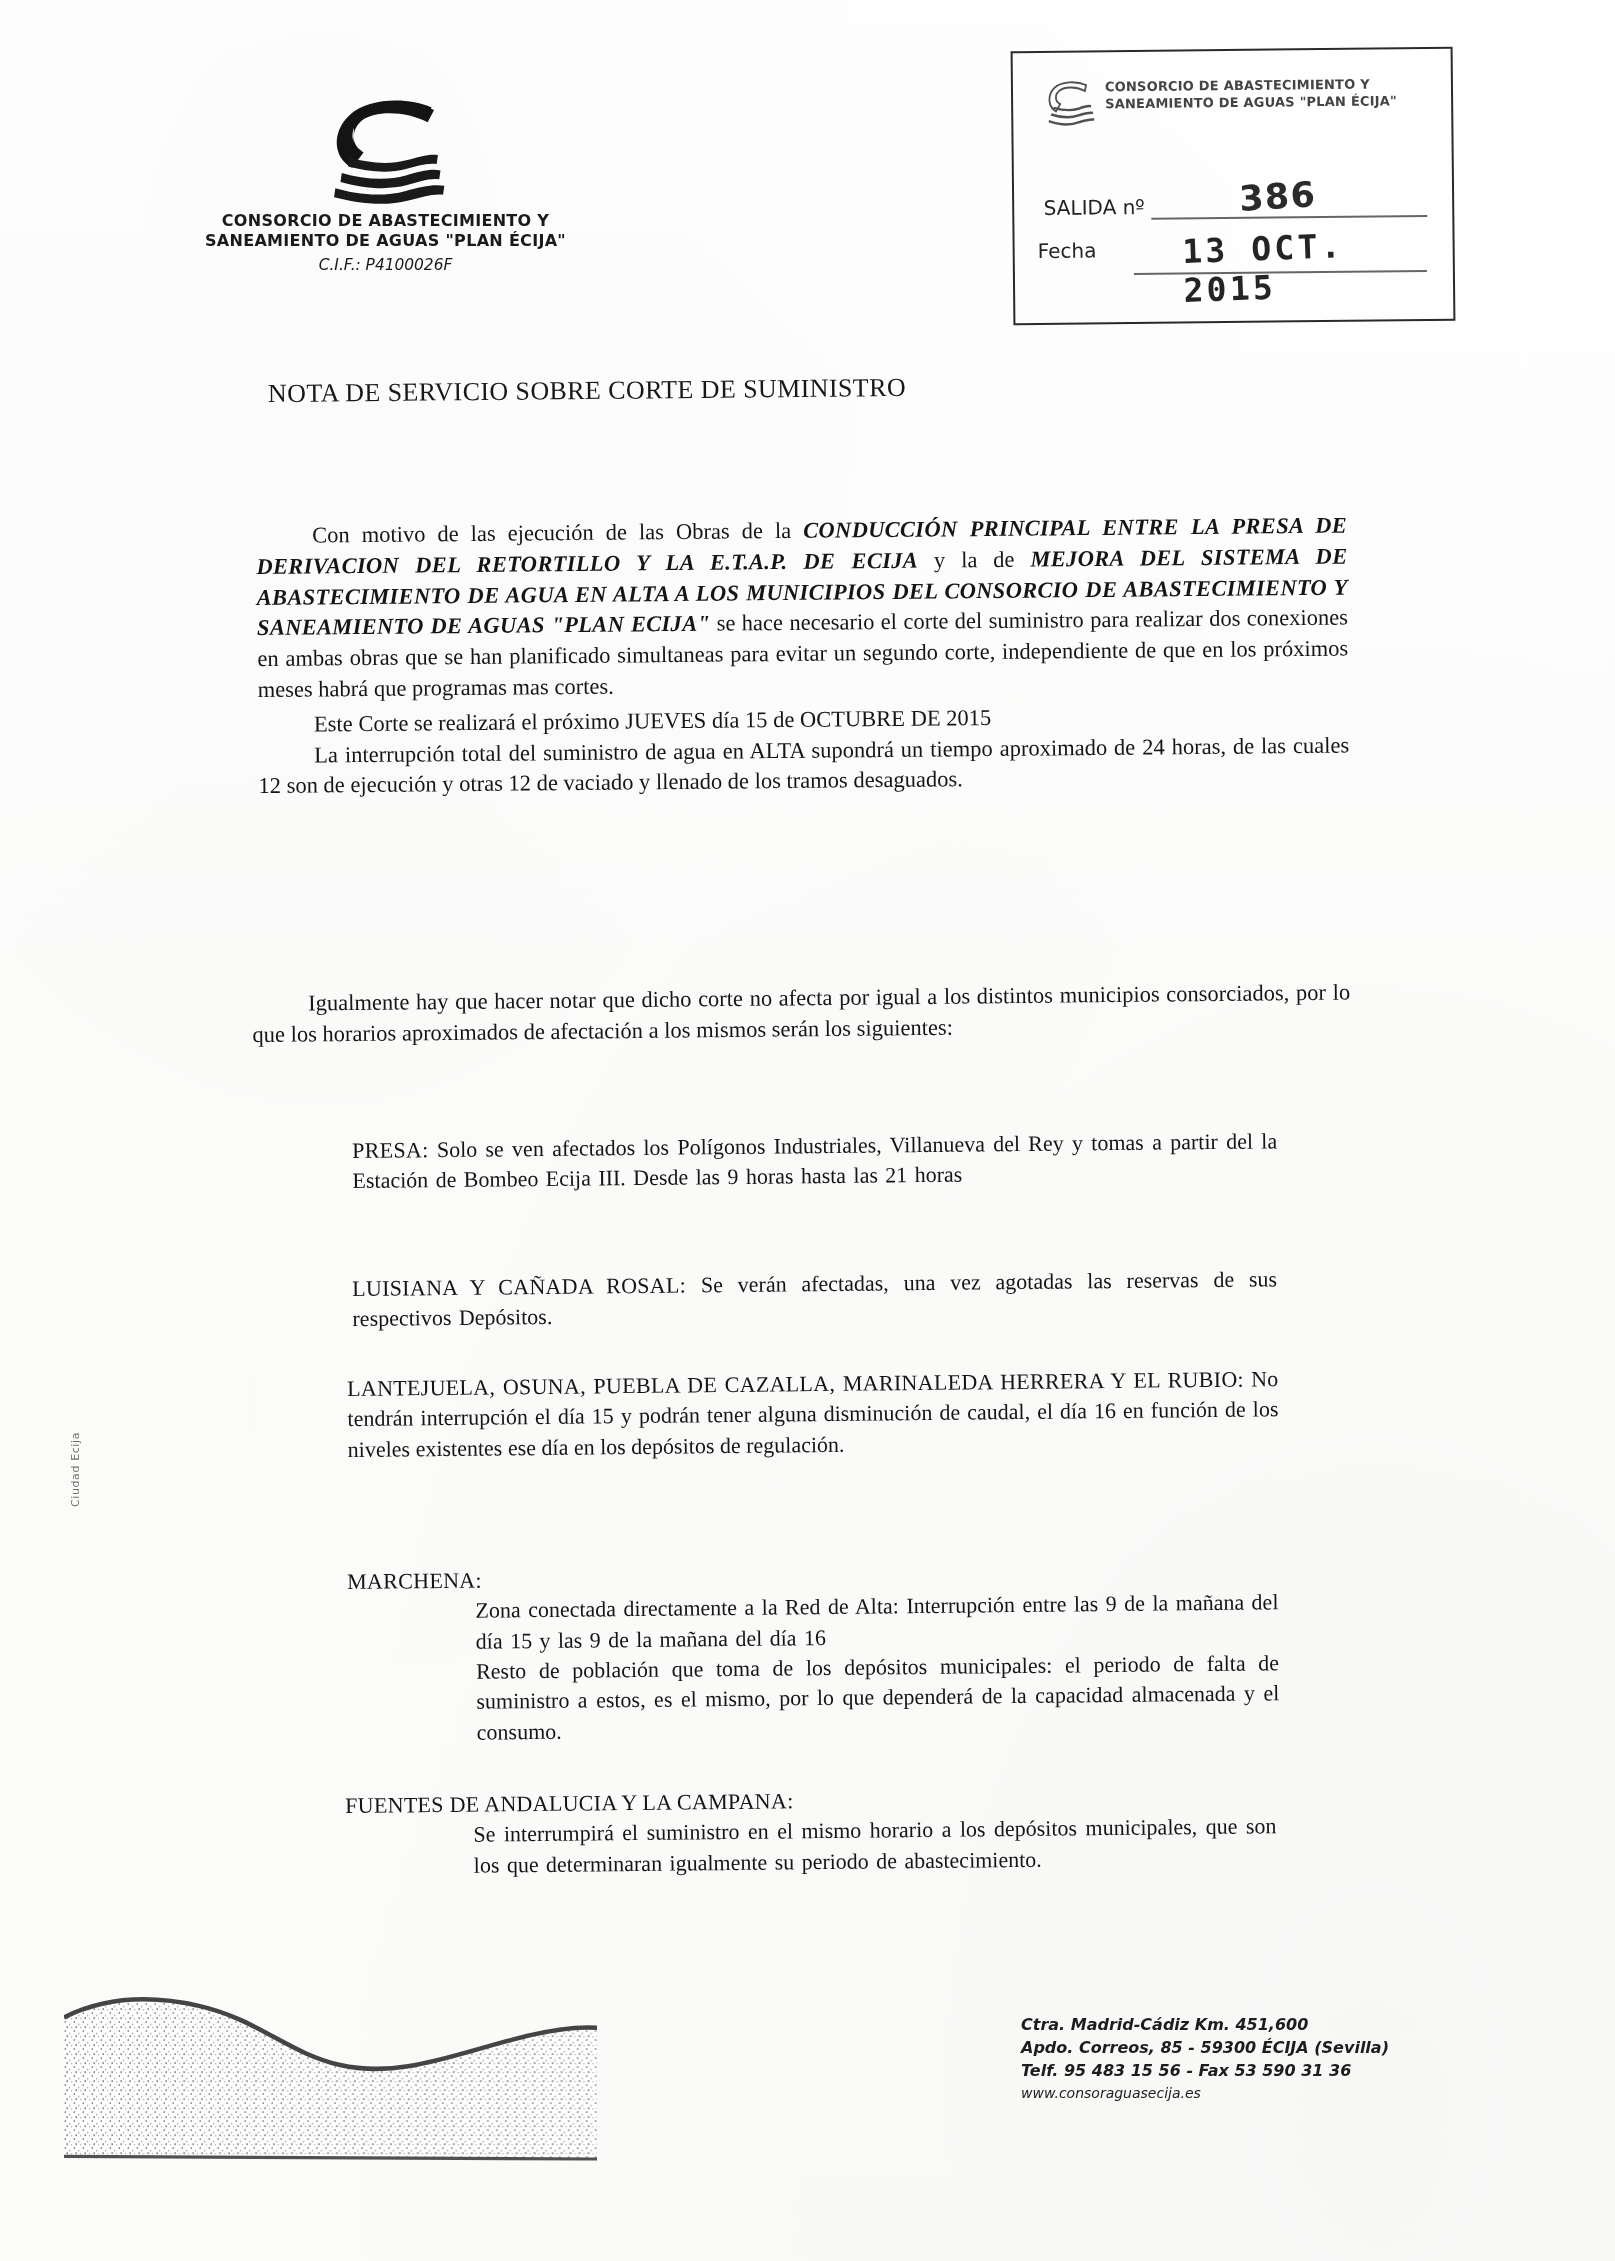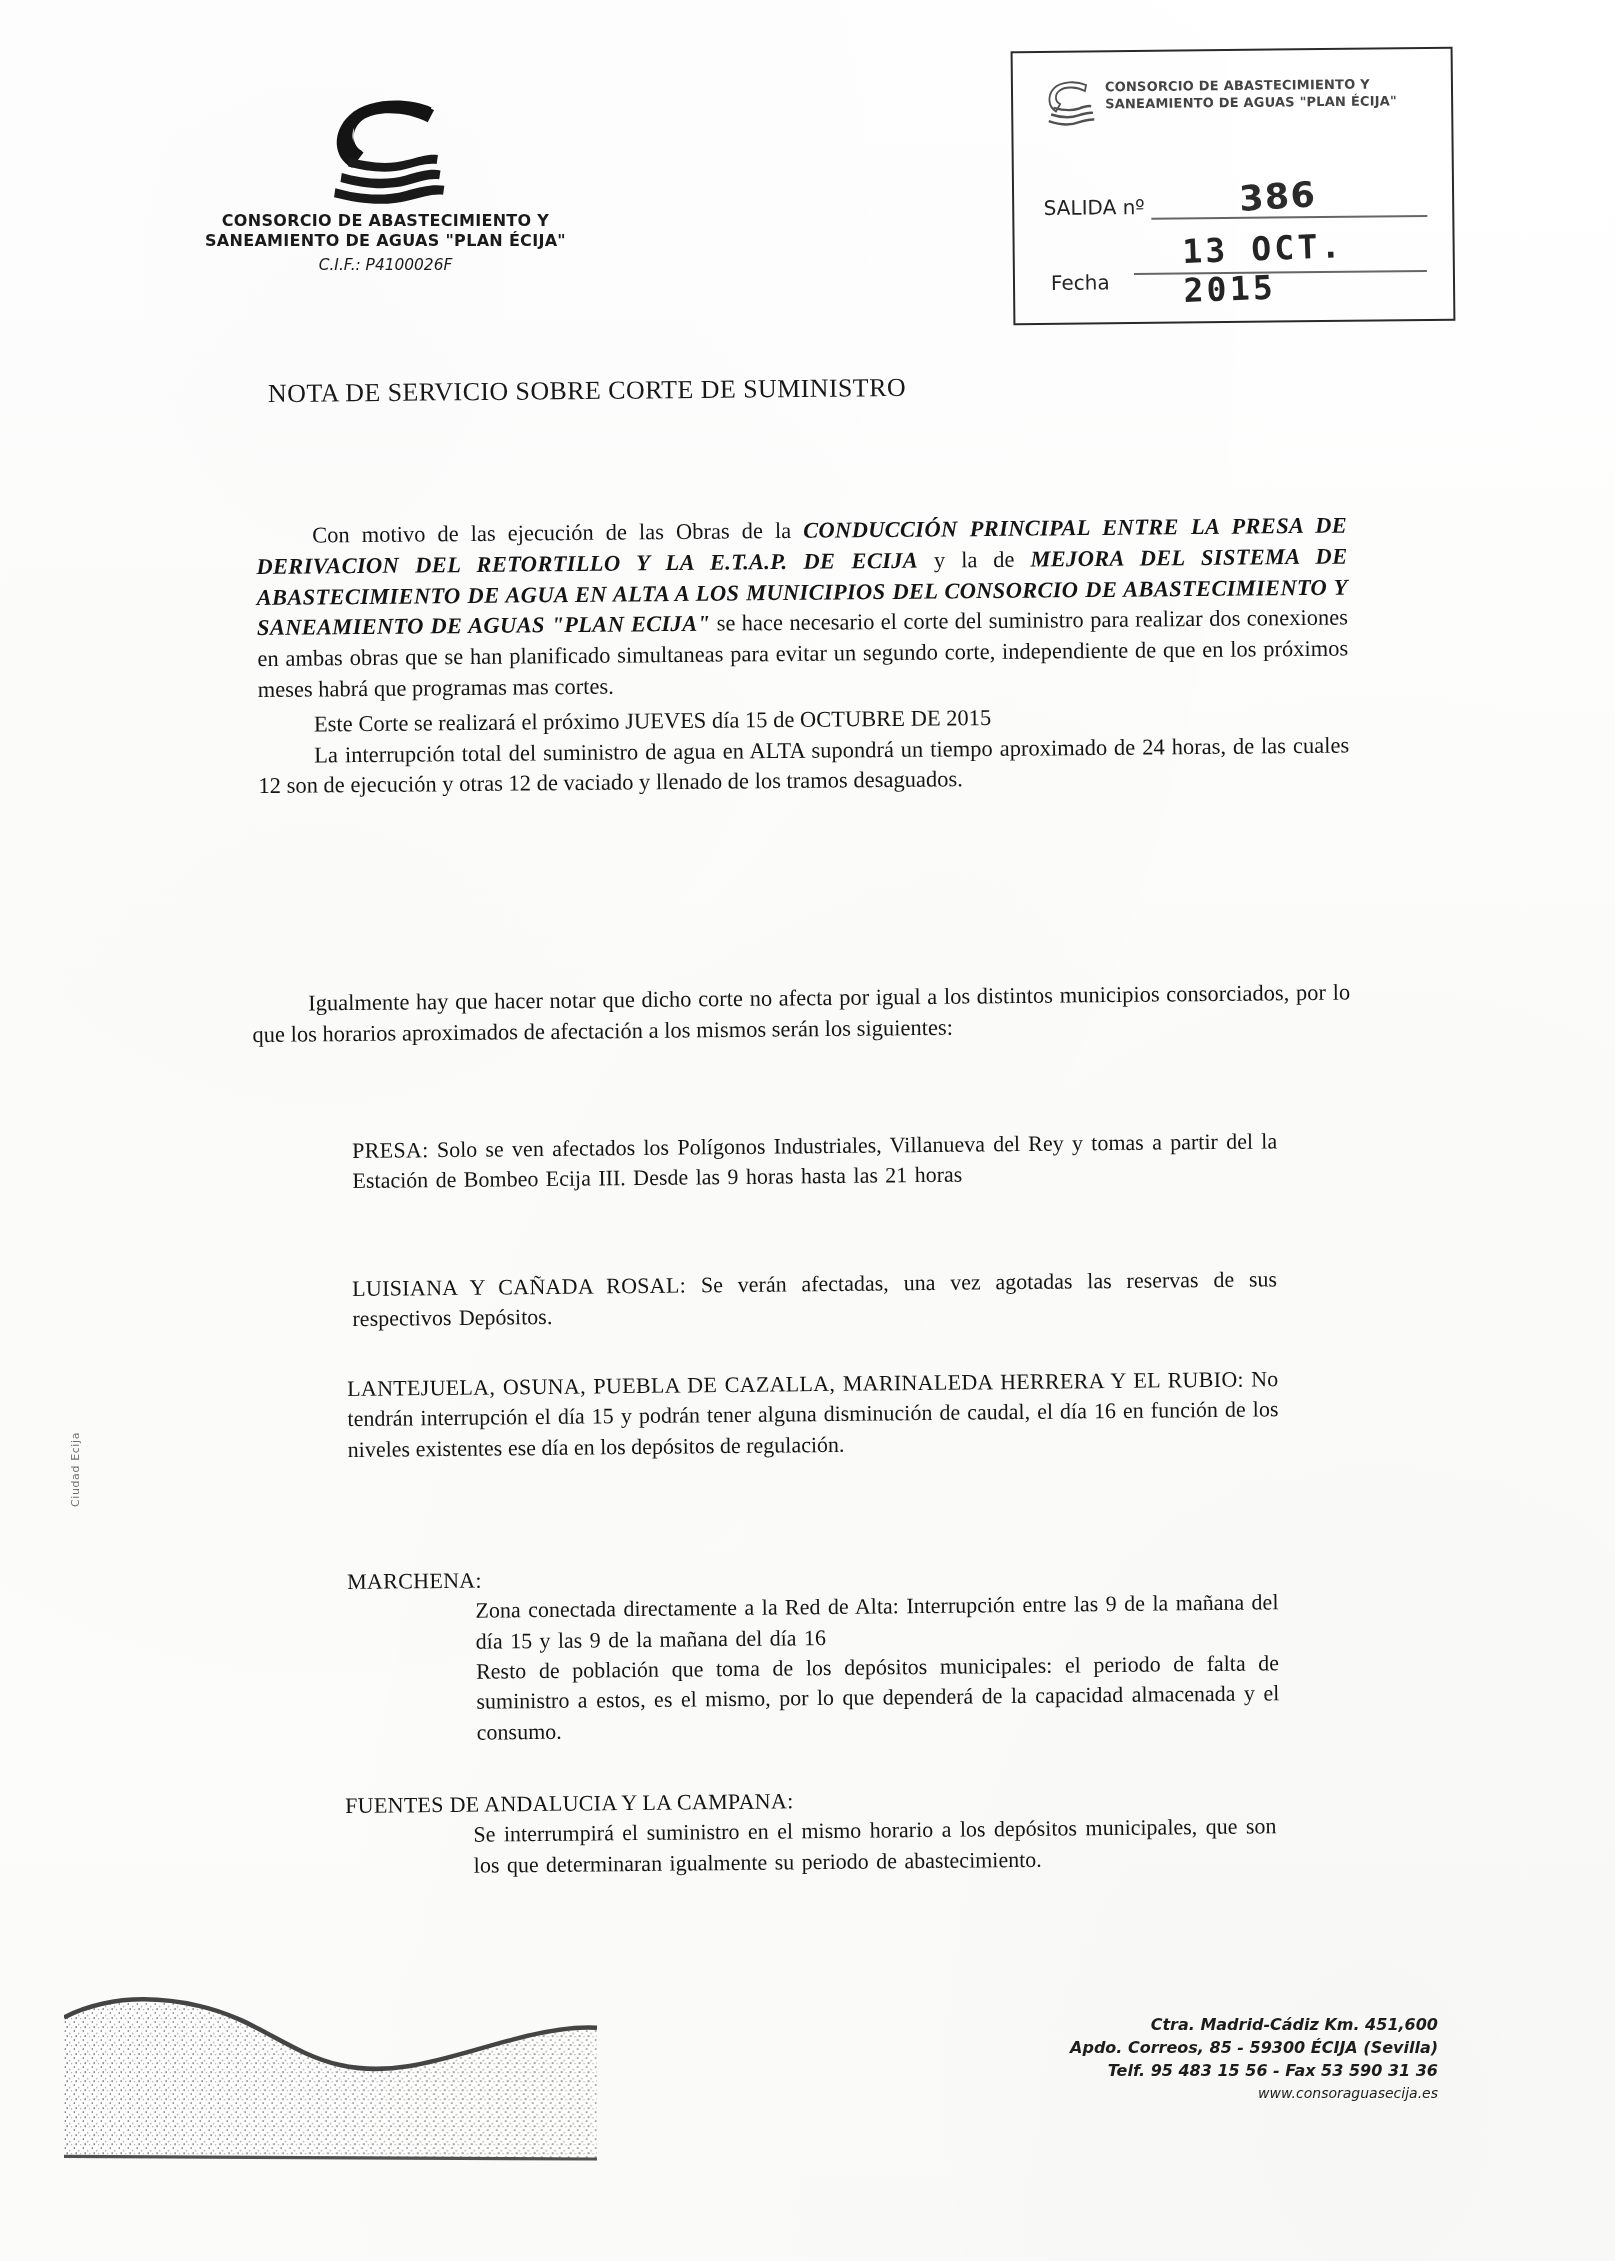--- a/index.html
+++ b/index.html
@@ -50,21 +50,21 @@
     font-family:"DejaVu Sans","Liberation Sans",sans-serif;
     font-weight:bold;font-size:13px;line-height:1.28;color:#303030;
     letter-spacing:0.2px;opacity:.9;
   }
   .stamp-field{
     position:absolute;
     font-family:"DejaVu Sans","Liberation Sans",sans-serif;
     font-size:20px;color:#232323;white-space:nowrap;
   }
   .stamp-salida{left:29.5px;top:143px;}
-  .stamp-fecha{left:36px;top:186px;margin-top:32px;}
+  .stamp-fecha{left:23px;top:186px;}
   .stamp-rule{
     position:absolute;height:1.9px;background:#333;opacity:.75;
   }
   .stamp-num{
     position:absolute;left:225px;top:126px;
     font-family:"DejaVu Sans","Liberation Sans",sans-serif;
     font-size:35px;font-weight:bold;color:#2b2b2b;
     transform:rotate(-3deg);letter-spacing:1.3px;
   }
   .stamp-date{
@@ -120,21 +120,21 @@
     position:absolute;left:69px;top:1432px;
     font-family:"DejaVu Sans","Liberation Sans",sans-serif;
     font-size:11px;color:#3a3a3a;opacity:.72;
     writing-mode:vertical-rl;transform:rotate(180deg);
     letter-spacing:0.6px;
   }
 
   
   .footer-wave{position:absolute;left:64px;top:1984px;width:533px;height:193px;opacity:.82;}
   .footer-contact{
-    position:absolute;left:1021px;top:2013px;width:417px;text-align:right;
+    position:absolute;left:1021px;top:2013px;width:417px;text-align:left;
     font-family:"DejaVu Sans","Liberation Sans",sans-serif;
     font-style:italic;font-weight:bold;font-size:16px;line-height:1.45;
     color:#1d1d1d;
   }
   .footer-contact .web{font-weight:normal;font-size:14px;}
 </style>
 </head>
 <body>
 
 <div class="scan-tint"></div>

